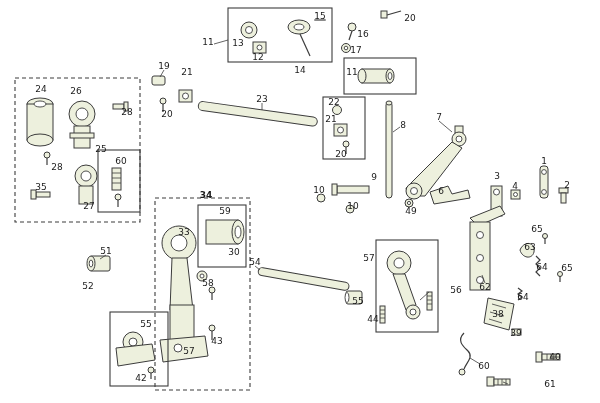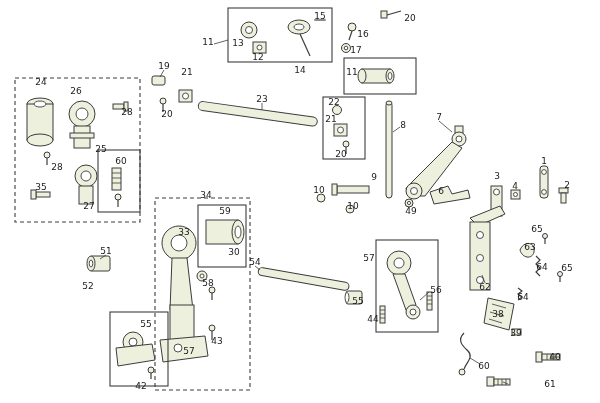--- a/index.html
+++ b/index.html
@@ -288,52 +288,52 @@
       <span class="part-label" style="left: 352px; top: 72px;">11</span>
       <span class="part-label" style="left: 262px; top: 99px;">23</span>
       <span class="part-label" style="left: 164px; top: 66px;">19</span>
       <span class="part-label" style="left: 187px; top: 72px;">21</span>
       <span class="part-label" style="left: 167px; top: 114px;">20</span>
       <span class="part-label" style="left: 334px; top: 102px;">22</span>
       <span class="part-label" style="left: 331px; top: 119px;">21</span>
       <span class="part-label" style="left: 341px; top: 154px;">20</span>
       <span class="part-label" style="left: 403px; top: 125px;">8</span>
       <span class="part-label" style="left: 439px; top: 117px;">7</span>
-      <span class="part-label" style="left: 41px; top: 82px;">24</span>
+      <span class="part-label" style="left: 41px; top: 89px;">24</span>
       <span class="part-label" style="left: 76px; top: 91px;">26</span>
       <span class="part-label" style="left: 127px; top: 112px;">28</span>
       <span class="part-label" style="left: 101px; top: 149px; text-align: center;">25</span>
       <span class="part-label" style="left: 57px; top: 167px;">28</span>
       <span class="part-label" style="left: 89px; top: 206px;">27</span>
       <span class="part-label" style="left: 121px; top: 161px;">60</span>
       <span class="part-label" style="left: 41px; top: 187px;">35</span>
       <span class="part-label" style="left: 374px; top: 177px;">9</span>
       <span class="part-label" style="left: 319px; top: 190px;">10</span>
       <span class="part-label" style="left: 353px; top: 206px;">10</span>
       <span class="part-label" style="left: 411px; top: 211px;">49</span>
       <span class="part-label" style="left: 441px; top: 191px;">6</span>
       <span class="part-label" style="left: 497px; top: 176px;">3</span>
       <span class="part-label" style="left: 515px; top: 186px;">4</span>
       <span class="part-label" style="left: 544px; top: 161px;">1</span>
       <span class="part-label" style="left: 567px; top: 185px;">2</span>
-      <span class="part-label" style="left: 206px; top: 195px;">34</span>
+      <span class="part-label" style="left: 206px; top: 195px; font-weight: bold;">34</span>
       <span class="part-label" style="left: 184px; top: 214px; margin-top: 18px;">33</span>
       <span class="part-label" style="left: 225px; top: 211px;">59</span>
       <span class="part-label" style="left: 234px; top: 252px;">30</span>
       <span class="part-label" style="left: 208px; top: 283px;">58</span>
       <span class="part-label" style="left: 189px; top: 351px;">57</span>
       <span class="part-label" style="left: 217px; top: 341px;">43</span>
       <span class="part-label" style="left: 146px; top: 324px;">55</span>
-      <span class="part-label" style="left: 141px; top: 378px; margin-top: 8px;">42</span>
+      <span class="part-label" style="left: 141px; top: 378px;">42</span>
       <span class="part-label" style="left: 106px; top: 251px;">51</span>
       <span class="part-label" style="left: 88px; top: 286px;">52</span>
       <span class="part-label" style="left: 255px; top: 262px;">54</span>
       <span class="part-label" style="left: 358px; top: 301px;">55</span>
       <span class="part-label" style="left: 369px; top: 258px;">57</span>
-      <span class="part-label" style="left: 436px; top: 290px;">56</span>
+      <span class="part-label" style="left: 456px; top: 290px;">56</span>
       <span class="part-label" style="left: 373px; top: 319px;">44</span>
       <span class="part-label" style="left: 485px; top: 287px;">62</span>
       <span class="part-label" style="left: 537px; top: 229px;">65</span>
       <span class="part-label" style="left: 530px; top: 247px;">63</span>
       <span class="part-label" style="left: 542px; top: 267px;">64</span>
       <span class="part-label" style="left: 567px; top: 268px;">65</span>
       <span class="part-label" style="left: 523px; top: 297px;">64</span>
       <span class="part-label" style="left: 498px; top: 314px;">38</span>
       <span class="part-label" style="left: 516px; top: 333px;">39</span>
       <span class="part-label" style="left: 555px; top: 357px;">40</span>

